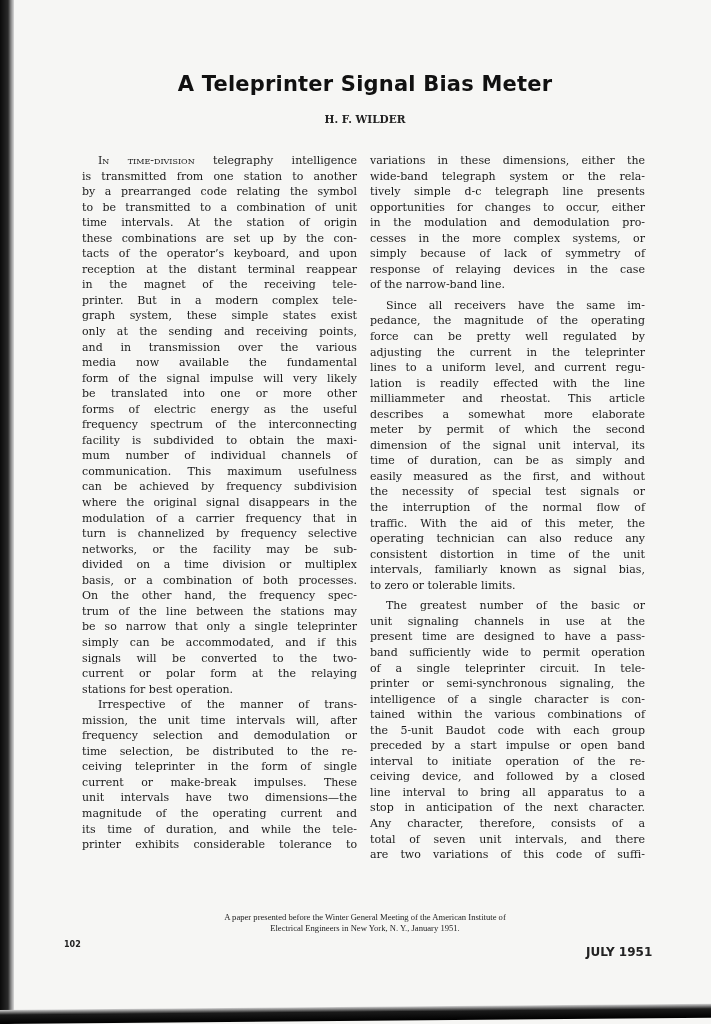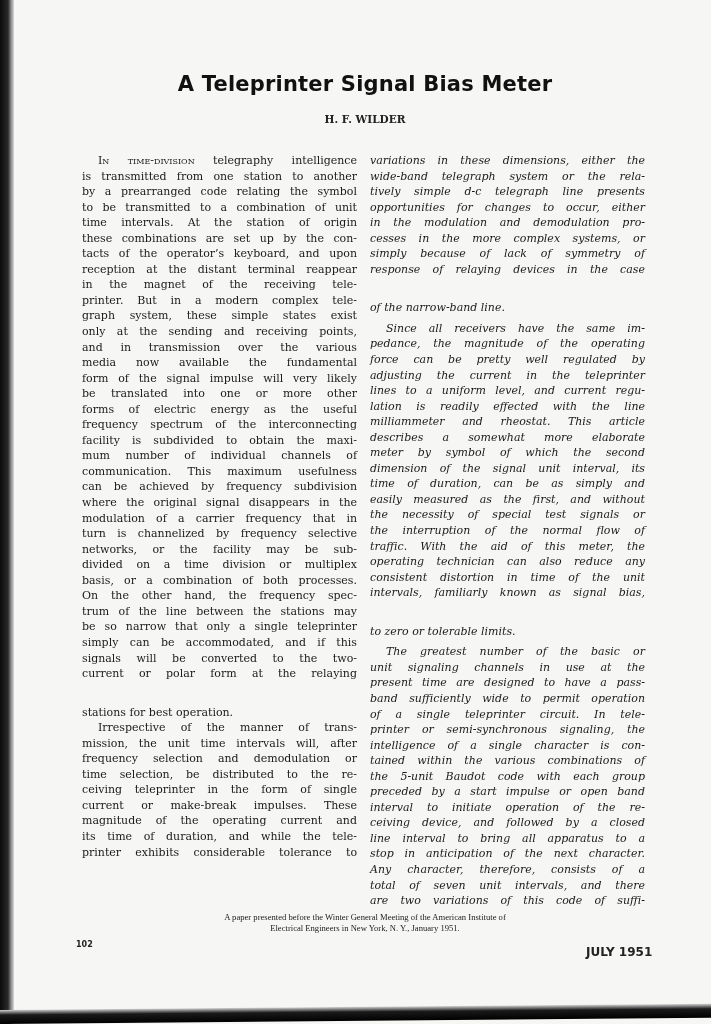--- a/index.html
+++ b/index.html
@@ -26,35 +26,35 @@
   .author {
     position: absolute; top: 113px; left: 0; width: 730px; text-align: center;
     font-family: "DejaVu Serif", serif; font-weight: bold; font-size: 10.5px;
     color: #222;
   }
   .col {
     position: absolute; top: 153px;
     font-size: 11px; line-height: 15.55px;
   }
   .col-left { left: 82px; width: 275px; }
-  .col-right { left: 370px; width: 275px; font-style: italic; }
+  .col-right { left: 370px; width: 275px; }
   .line {
     display: block; white-space: nowrap; text-align: justify; text-align-last: justify;
     height: 15.55px; overflow: visible;
   }
-  .line.last { text-align-last: left; margin-top: 23px; }
+  .line.last { text-align-last: left; }
   .line.indent { padding-left: 16px; }
   .gap { display: block; height: 5px; }
   .sc { font-variant: small-caps; }
   .footnote {
     position: absolute; top: 912px; left: 0; width: 730px; text-align: center;
     font-family: "Liberation Serif", serif; font-size: 8.6px; line-height: 11px; color: #222;
   }
   .page-num {
-    position: absolute; top: 940px; left: 76px;
+    position: absolute; top: 940px; left: 64px;
     font-family: "DejaVu Sans", sans-serif; font-weight: bold; font-size: 8px; color: #222;
   }
   .issue-date {
     position: absolute; top: 945px; left: 586px;
     font-family: "DejaVu Sans", sans-serif; font-weight: bold; font-size: 12px; color: #222;
   }
 </style>
 </head>
 <body>
 
@@ -98,20 +98,21 @@
     <span class="line">simply can be accommodated, and if this</span>
     <span class="line">signals will be converted to the two-</span>
     <span class="line">current or polar form at the relaying</span>
     <span class="line last">stations for best operation.</span>
     <span class="line indent">Irrespective of the manner of trans-</span>
     <span class="line">mission, the unit time intervals will, after</span>
     <span class="line">frequency selection and demodulation or</span>
     <span class="line">time selection, be distributed to the re-</span>
     <span class="line">ceiving teleprinter in the form of single</span>
     <span class="line">current or make-break impulses. These</span>
+    <span class="line">unit intervals have two dimensions—the</span>
     <span class="line">magnitude of the operating current and</span>
     <span class="line">its time of duration, and while the tele-</span>
     <span class="line">printer exhibits considerable tolerance to</span>
   </div>
 <div class="col col-right">
     <span class="line">variations in these dimensions, either the</span>
     <span class="line">wide-band telegraph system or the rela-</span>
     <span class="line">tively simple d-c telegraph line presents</span>
     <span class="line">opportunities for changes to occur, either</span>
     <span class="line">in the modulation and demodulation pro-</span>
@@ -121,21 +122,21 @@
     <span class="line last">of the narrow-band line.</span>
     <span class="gap"></span>
     <span class="line indent">Since all receivers have the same im-</span>
     <span class="line">pedance, the magnitude of the operating</span>
     <span class="line">force can be pretty well regulated by</span>
     <span class="line">adjusting the current in the teleprinter</span>
     <span class="line">lines to a uniform level, and current regu-</span>
     <span class="line">lation is readily effected with the line</span>
     <span class="line">milliammeter and rheostat. This article</span>
     <span class="line">describes a somewhat more elaborate</span>
-    <span class="line">meter by symbol of which the second</span>
+    <span class="line">meter by permit of which the second</span>
     <span class="line">dimension of the signal unit interval, its</span>
     <span class="line">time of duration, can be as simply and</span>
     <span class="line">easily measured as the first, and without</span>
     <span class="line">the necessity of special test signals or</span>
     <span class="line">the interruption of the normal flow of</span>
     <span class="line">traffic. With the aid of this meter, the</span>
     <span class="line">operating technician can also reduce any</span>
     <span class="line">consistent distortion in time of the unit</span>
     <span class="line">intervals, familiarly known as signal bias,</span>
     <span class="line last">to zero or tolerable limits.</span>

